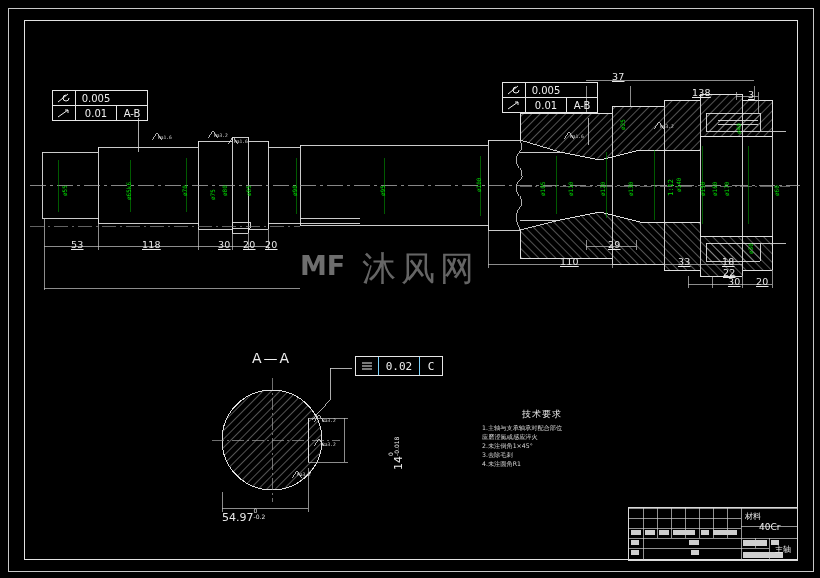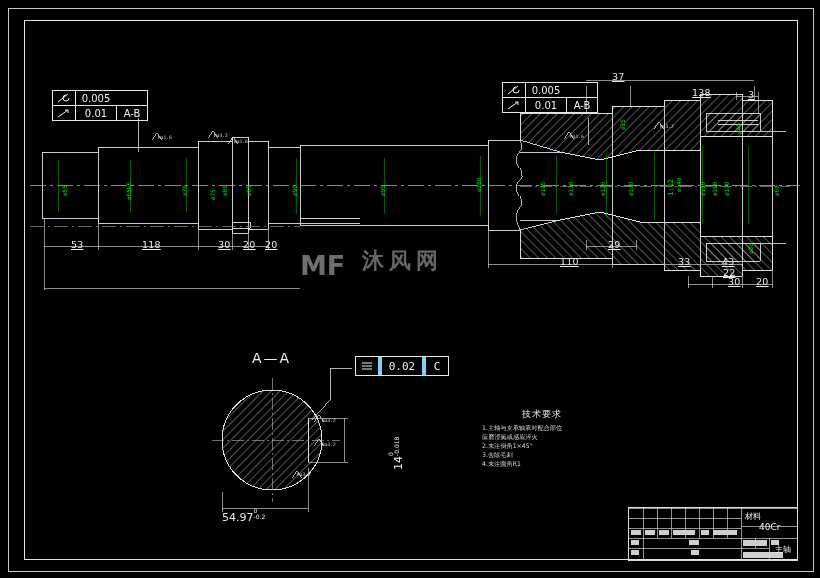--- a/index.html
+++ b/index.html
@@ -27,42 +27,42 @@
   .tolbox{position:absolute;border:1px solid #e6e6e6;display:flex;
           background:transparent;}
   .tolbox .cell{border-right:1px solid #e6e6e6;display:flex;align-items:center;
           justify-content:center;color:#f0f0f0;font-size:10px;height:14px;}
   .tolbox .cell:last-child{border-right:none;}
   .tolbox .sym{width:22px;}
   .tolbox .val{width:40px;}
   .tolbox .dat{width:30px;}
 
   .symframe{position:absolute;border:1px solid #e6e6e6;display:flex;}
-  .symframe .cell{border-right:4px solid #7dd3fc;display:flex;align-items:center;
+  .symframe .cell{border-right:1px solid #7dd3fc;display:flex;align-items:center;
           justify-content:center;color:#f0f0f0;font-size:11px;height:18px;
           font-family:"DejaVu Sans Mono","Liberation Mono",monospace;}
   .symframe .cell:last-child{border-right:none;}
 
   
   .aa{position:absolute;color:#eee;font-size:14px;letter-spacing:2px;}
 
   
   .tr-title{position:absolute;color:#e8e8e8;font-size:9px;letter-spacing:1px;}
   .tr-line{position:absolute;color:#d6d6d6;font-size:6.2px;white-space:nowrap;}
 
   
   .tb{position:absolute;border:1px solid #dadada;}
   .tb-cell{position:absolute;color:#f0f0f0;font-size:8px;white-space:nowrap;}
 
   
   .wm{position:absolute;left:300px;top:248px;width:210px;height:56px;
       opacity:.55;pointer-events:none;}
-  .wm-cn{position:absolute;left:62px;top:-2px;color:#b9b9b9;font-size:22px;
+  .wm-cn{position:absolute;left:62px;top:-2px;color:#b9b9b9;font-size:34px;
       letter-spacing:5px;font-family:"DejaVu Sans","Liberation Sans",sans-serif;
-      font-weight:bold;}
+      font-weight:normal;}
   .wm-url{position:absolute;left:48px;top:32px;color:#9a9a9a;font-size:15px;
       font-family:"DejaVu Serif","Liberation Serif",serif;letter-spacing:.5px;}
   .wm-mf{position:absolute;left:0px;top:2px;color:#c9c9c9;font-size:27px;
       font-weight:bold;font-family:"DejaVu Sans","Liberation Sans",sans-serif;}
 </style>
 </head>
 <body>
 
 <div id="stage">
 
@@ -258,21 +258,21 @@
       <div class="t dim" style="left: 71px; top: 240px;">53</div>
       <div class="t dim" style="left: 142px; top: 240px;">118</div>
       <div class="t dim" style="left: 218px; top: 240px;">30</div>
       <div class="t dim" style="left: 243px; top: 240px;">20</div>
       <div class="t dim" style="left: 265px; top: 240px;">20</div>
     </div>
   <div id="dims-br">
       <div class="t dim" style="left: 560px; top: 257px;">110</div>
       <div class="t dim" style="left: 608px; top: 240px;">29</div>
       <div class="t dim" style="left: 678px; top: 257px;">33</div>
-      <div class="t dim" style="left: 722px; top: 257px;">43</div>
+      <div class="t dim" style="left: 722px; top: 257px;">18</div>
       <div class="t dim" style="left: 700px; top: 268px; margin-left: 23px;">22</div>
       <div class="t dim" style="left: 728px; top: 277px;">30</div>
       <div class="t dim" style="left: 756px; top: 277px;">20</div>
     </div>
   <div id="dims-dia">
       <div class="g gv" style="left: 62px; top: 196px;">ø55</div>
       <div class="g gv" style="left: 126px; top: 200px;">ø65k6</div>
       <div class="g gv" style="left: 182px; top: 196px;">ø70</div>
       <div class="g gv" style="left: 210px; top: 200px;">ø75</div>
       <div class="g gv" style="left: 222px; top: 196px;">ø80</div>

